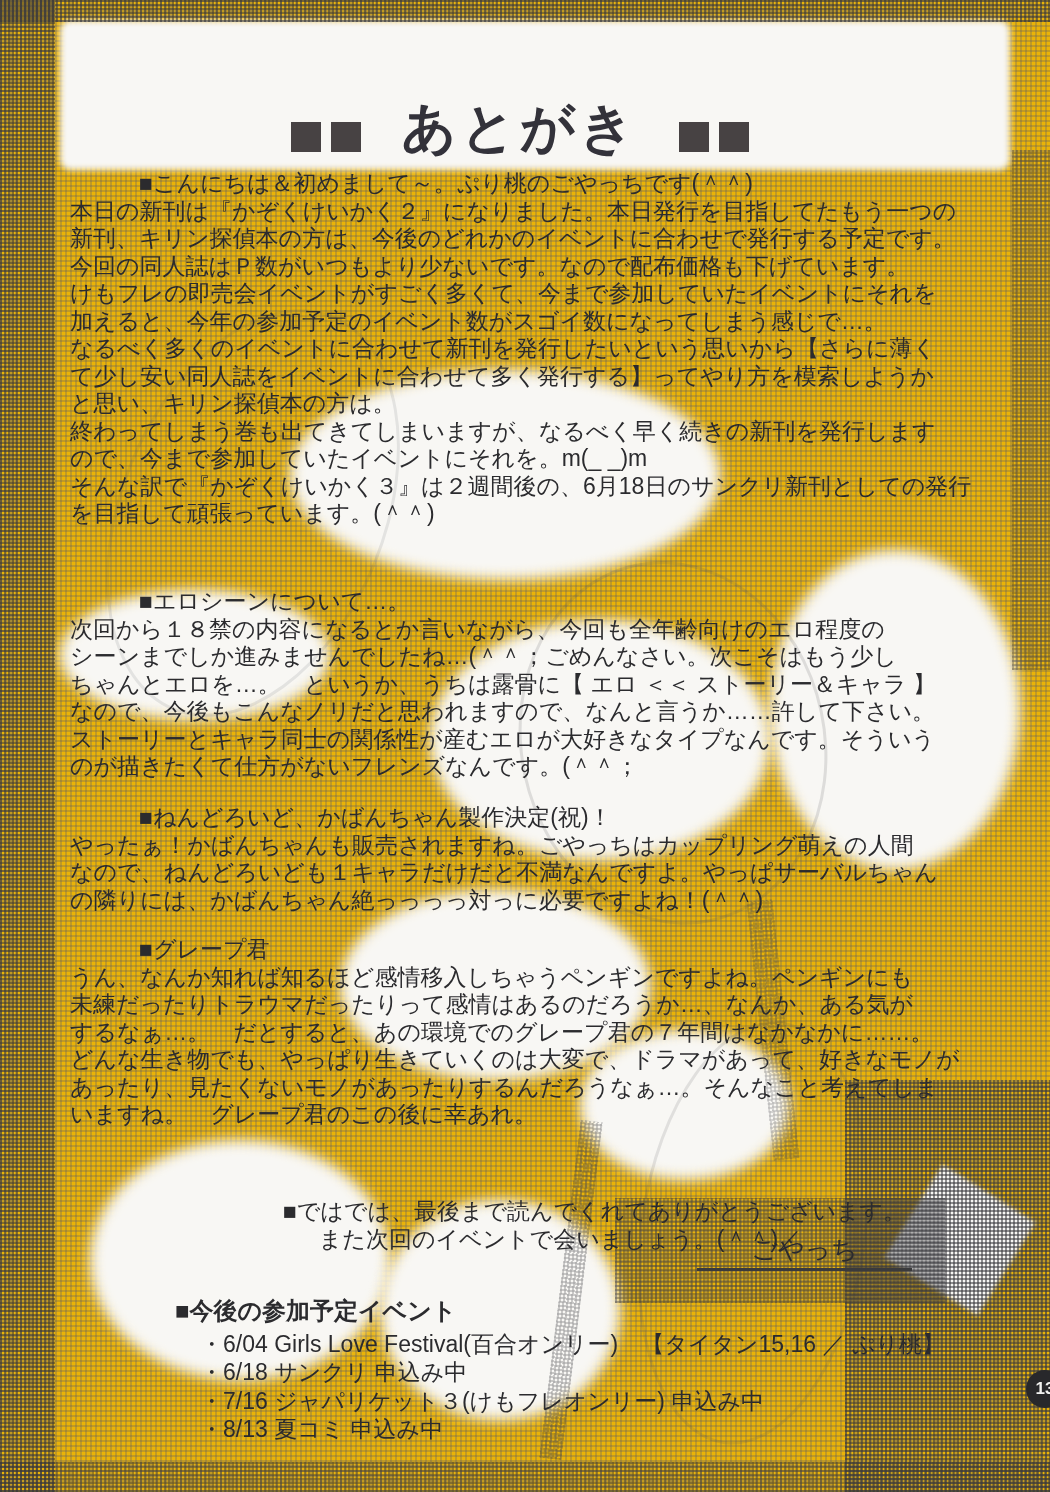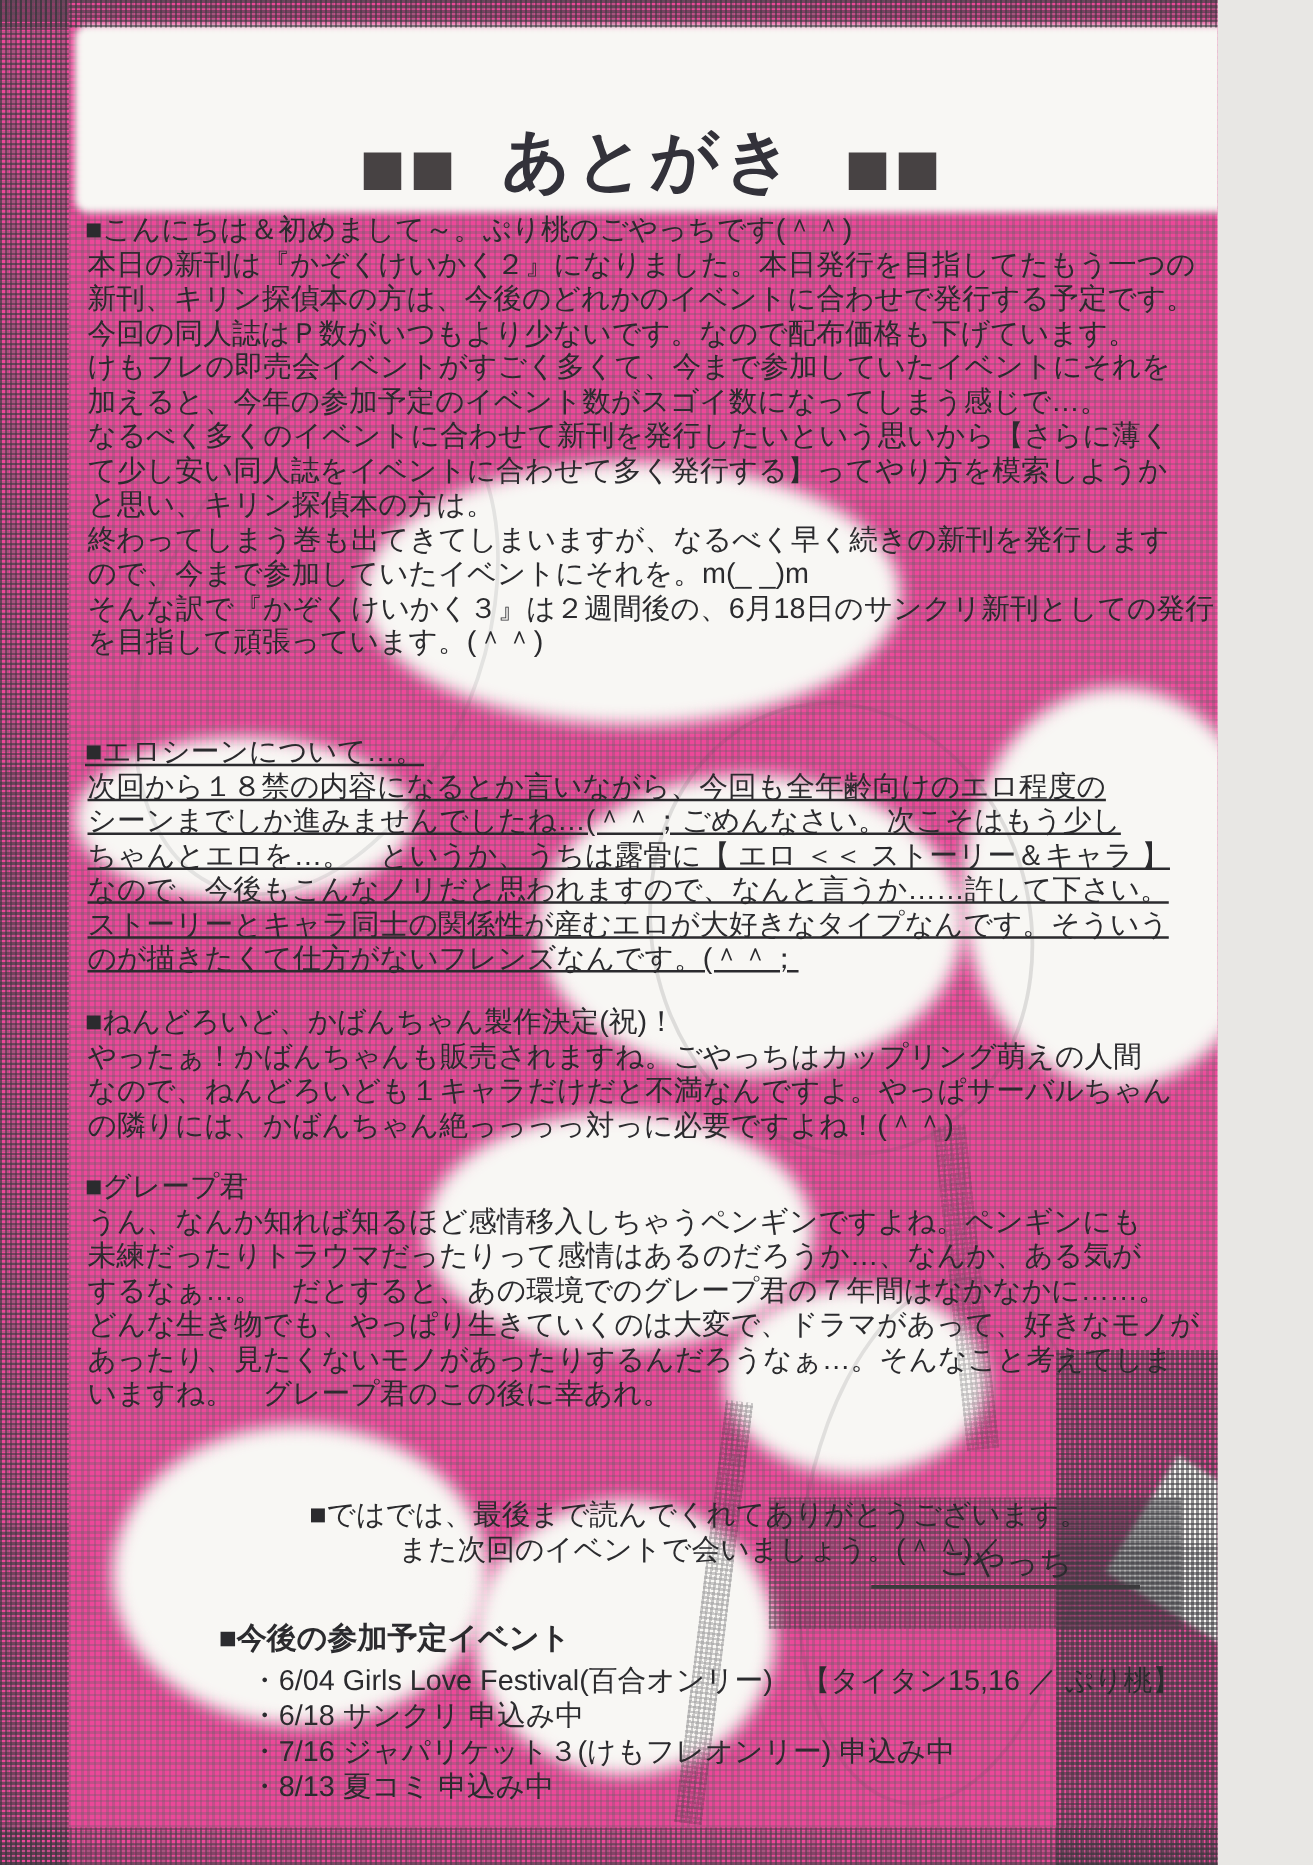--- a/index.html
+++ b/index.html
@@ -2,22 +2,22 @@
 <html lang="ja"><head>
 <meta charset="utf-8">
 <style>
   html,body{margin:0;padding:0;}
   body{
     width:1050px;height:1492px;
     background:#e8e7e4;
     font-family:"Liberation Sans","DejaVu Sans",sans-serif;
   }
   .page{
-    position:relative;width:974px;height:1492px;overflow:hidden;
-    background:#ec4899;color:#2b2b2e;
+    position:relative;width:1050px;height:1492px;overflow:hidden;
+    background:#eab308;color:#2b2b2e;
   }
   
   .halftone{
     position:absolute;pointer-events:none;
     background-image:
       repeating-linear-gradient(0deg, rgba(95,95,100,0.30) 0 2px, transparent 2px 5px),
       repeating-linear-gradient(90deg, rgba(95,95,100,0.30) 0 2px, transparent 2px 5px);
   }
   .halftone-dark{
     position:absolute;pointer-events:none;
@@ -36,21 +36,21 @@
   }
   .sq{width:30px;height:30px;background:#474243;margin-top:16px;}
   .sq+.sq{margin-left:-2px;}
   .title-text{
     font-size:54px;font-weight:bold;color:#33323a;
     letter-spacing:4px;margin:0 28px;white-space:nowrap;
   }
 
   
   .section{position:absolute;left:0;width:1050px;font-size:23px;line-height:27.5px;white-space:nowrap;}
-  .section .heading{margin-left:68px;font-weight:500;}
+  .section .heading{margin-left:97px;font-weight:500;padding-left:42px;}
   .section .line{margin-left:70px;}
 
   .signature{
     position:absolute;top:1234px;left:697px;width:215px;
     text-align:center;font-size:26px;line-height:30px;
     border-bottom:3px solid #3a3a3c;padding-bottom:4px;white-space:nowrap;
   }
 
   .events{position:absolute;top:1296px;left:0;width:1050px;white-space:nowrap;}
   .events .heading{margin-left:175px;font-size:24px;font-weight:bold;line-height:30px;margin-bottom:4px;}
@@ -111,21 +111,21 @@
     <div class="line">加えると、今年の参加予定のイベント数がスゴイ数になってしまう感じで…。</div>
     <div class="line">なるべく多くのイベントに合わせて新刊を発行したいという思いから【さらに薄く</div>
     <div class="line">て少し安い同人誌をイベントに合わせて多く発行する】ってやり方を模索しようか</div>
     <div class="line">と思い、キリン探偵本の方は。</div>
     <div class="line">終わってしまう巻も出てきてしまいますが、なるべく早く続きの新刊を発行します</div>
     <div class="line">ので、今まで参加していたイベントにそれを。m(_ _)m</div>
     <div class="line">そんな訳で『かぞくけいかく３』は２週間後の、6月18日のサンクリ新刊としての発行</div>
     <div class="line">を目指して頑張っています。(＾＾)</div>
   </div>
 
-  <div class="section" style="top:588px;text-decoration:underline;">
+  <div class="section" style="top:588px;">
     <div class="heading">■エロシーンについて…。</div>
     <div class="line">次回から１８禁の内容になるとか言いながら、今回も全年齢向けのエロ程度の</div>
     <div class="line">シーンまでしか進みませんでしたね…(＾＾；ごめんなさい。次こそはもう少し</div>
     <div class="line">ちゃんとエロを…。　というか、うちは露骨に【 エロ ＜＜ ストーリー＆キャラ 】</div>
     <div class="line">なので、今後もこんなノリだと思われますので、なんと言うか……許して下さい。</div>
     <div class="line">ストーリーとキャラ同士の関係性が産むエロが大好きなタイプなんです。そういう</div>
     <div class="line">のが描きたくて仕方がないフレンズなんです。(＾＾；</div>
   </div>
 
   <div class="section" style="top:804px;">

